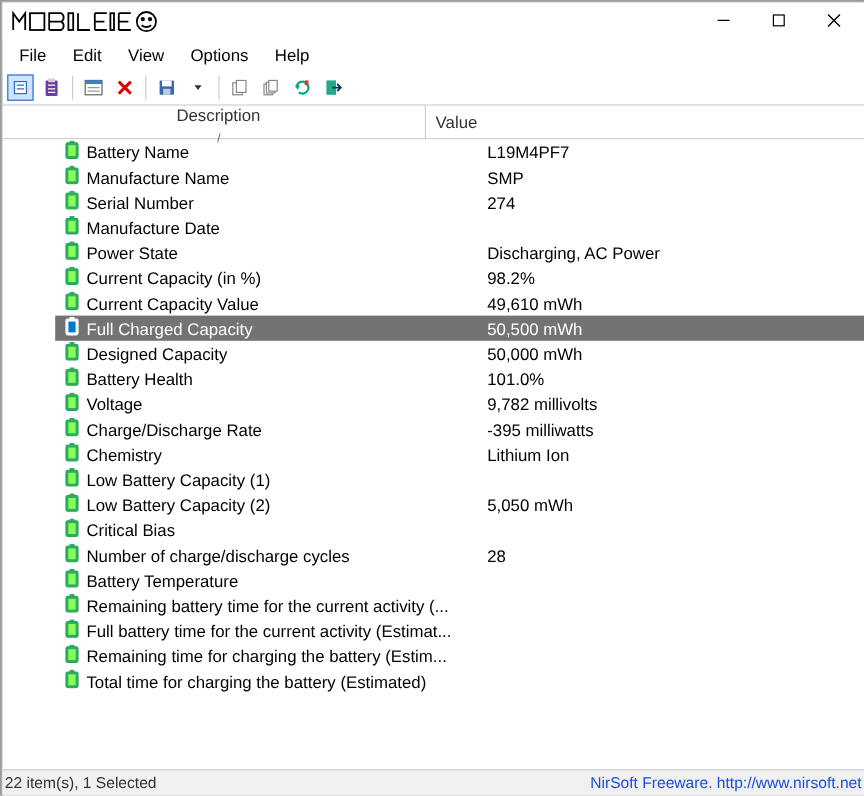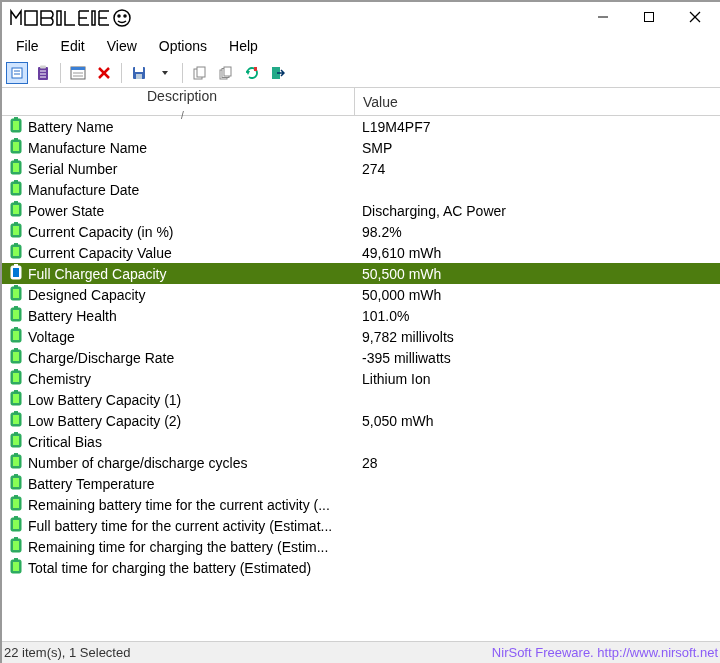--- a/index.html
+++ b/index.html
@@ -102,29 +102,30 @@
   .sort-ind {
     font-size: 10px; color: #666;
     letter-spacing: -1px;
   }
 
   
   .list-wrap {
     height: calc(100% - 32px - 24px - 30px - 28px - 22px);
     overflow: auto;
     position: relative;
+    padding-left: 44px;
   }
   .row {
     height: 21px;
     display: flex; align-items: center;
     font-size: 14px;
     white-space: nowrap;
   }
   .row.selected {
-    background: #4d7c0f;
+    background: #737373;
     color: #fff;
   }
   .row .desc {
     width: 352px;
     display:flex; align-items:center;
     padding-left: 8px;
     gap: 6px;
     overflow: hidden;
     text-overflow: ellipsis;
   }
@@ -142,21 +143,21 @@
     height: 22px;
     border-top: 1px solid #d0d0d0;
     display: flex; align-items: center;
     justify-content: space-between;
     padding: 0 2px;
     font-size: 13px;
     background: #f0f0f0;
     color: #333;
   }
   .status-right {
-    color: #8b5cf6;
+    color: #1d4ed8;
   }
 </style>
 </head>
 <body>
 
 <div class="titlebar">
   <div class="titlebar-left">
     <span class="app-logo">
       <svg viewBox="0 0 130 20" width="130" height="20">
         <g fill="none" stroke="#000" stroke-width="1.5">

